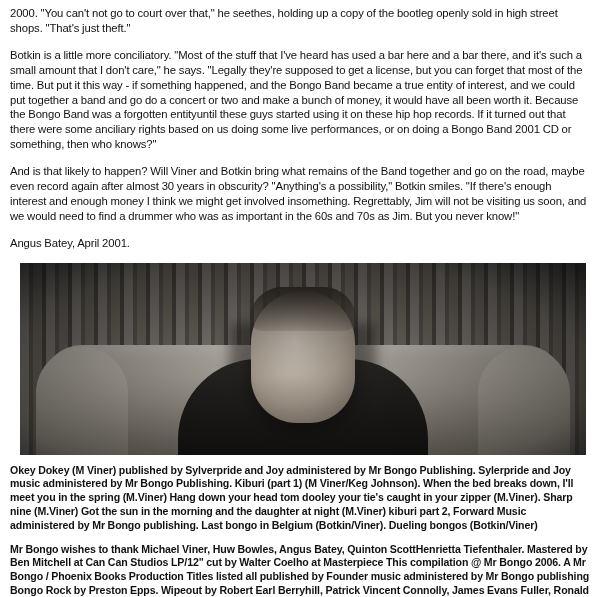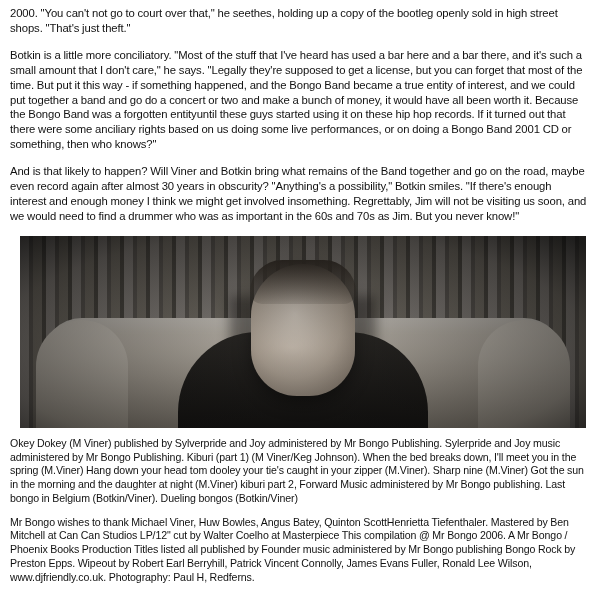--- a/index.html
+++ b/index.html
@@ -120,35 +120,37 @@
     height: 100px;
     background: rgba(25,22,19,0.45);
     filter: blur(6px);
   }
   .photo-shadowL { left: 50%; margin-left: -74px; }
   .photo-shadowR { left: 50%; margin-left: 48px; }
   .credits p {
     margin: 8px 0 2px 0;
     font-size: 10.6px;
     line-height: 1.3;
+    font-weight: bold;
   }
   .credits .block {
     margin: 0 0 10px 0;
   }
   .credits .block:last-child { margin-bottom: 0; }
 </style>
 </head>
 <body>
 
 <div class="page">
 
   <p class="para-quote">2000. "You can't not go to court over that," he seethes, holding up a copy of the bootleg openly sold in high street shops. "That's just theft."</p>
   <p class="para-quote">Botkin is a little more conciliatory. "Most of the stuff that I've heard has used a bar here and a bar there, and it's such a small amount that I don't care," he says. "Legally they're supposed to get a license, but you can forget that most of the time. But put it this way - if something happened, and the Bongo Band became a true entity of interest, and we could put together a band and go do a concert or two and make a bunch of money, it would have all been worth it. Because the Bongo Band was a forgotten entityuntil these guys started using it on these hip hop records. If it turned out that there were some anciliary rights based on us doing some live performances, or on doing a Bongo Band 2001 CD or something, then who knows?"</p>
   <p class="para-quote">And is that likely to happen? Will Viner and Botkin bring what remains of the Band together and go on the road, maybe even record again after almost 30 years in obscurity? "Anything's a possibility," Botkin smiles. "If there's enough interest and enough money I think we might get involved insomething. Regrettably, Jim will not be visiting us soon, and we would need to find a drummer who was as important in the 60s and 70s as Jim. But you never know!"</p>
 
+  <p class="byline">Angus Batey, April 2001.</p>
 
   <div class="photo-wrap">
     <div class="photo-bg"></div>
     <div class="photo-chair"></div>
     <div class="photo-shadowL"></div>
     <div class="photo-shadowR"></div>
     <div class="photo-body"></div>
     <div class="photo-head"></div>
     <div class="photo-hairline"></div>
     <div class="photo-vignette"></div>

